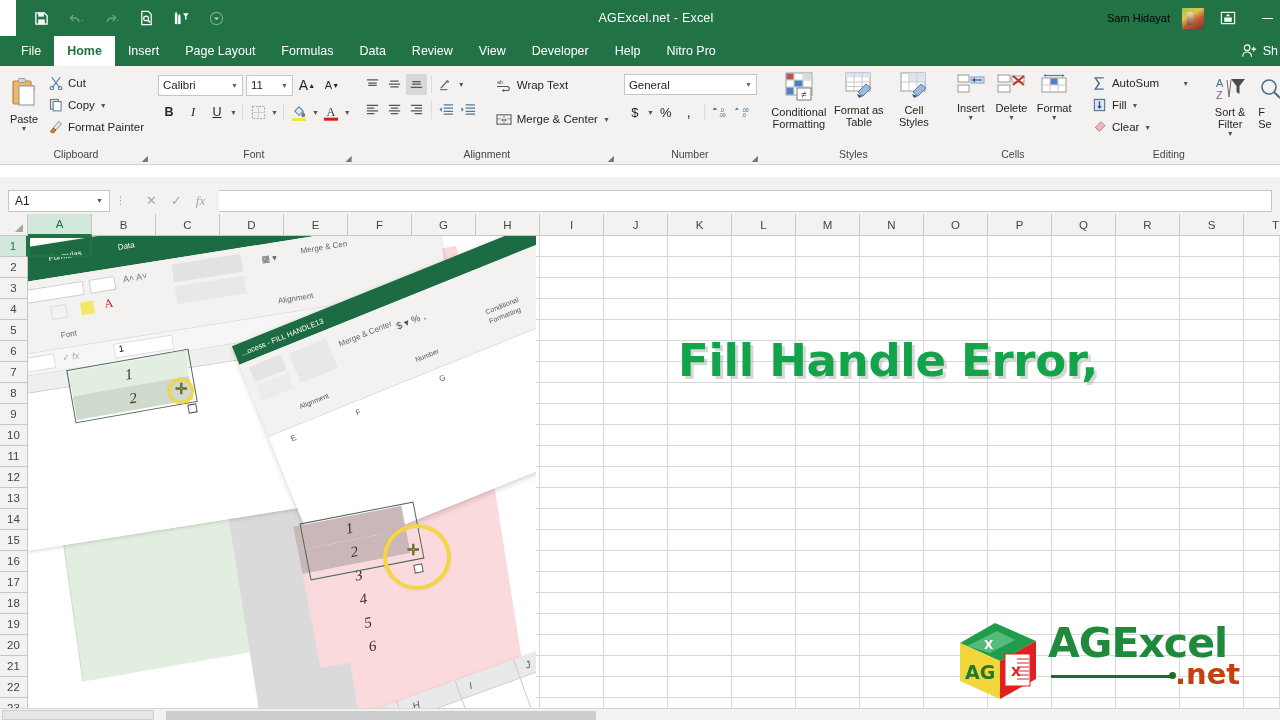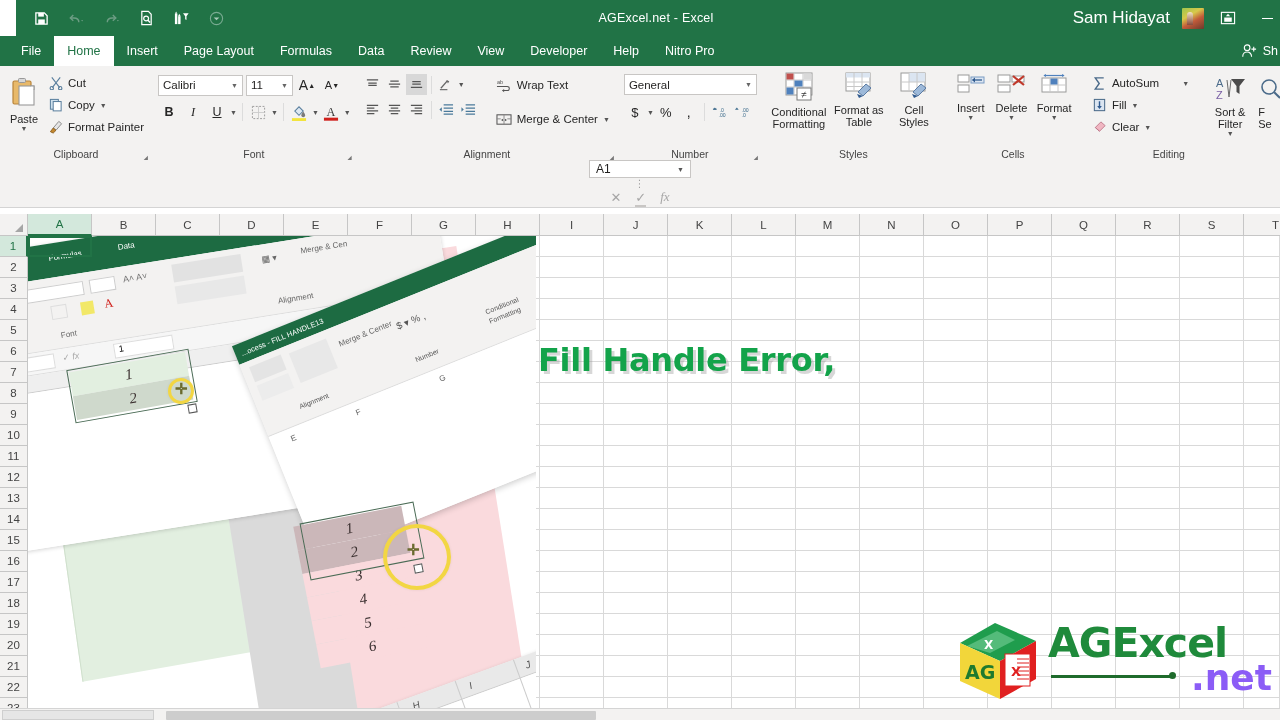--- a/index.html
+++ b/index.html
@@ -20,21 +20,21 @@
   .qat-btn { width: 22px; height: 22px; display: flex; align-items: center; justify-content: center; }
   .qat-btn svg { display: block; }
   .title-text {
     position: absolute; left: 0; width: 1280px; text-align: center;
     color: #fff; font-size: 12.5px; letter-spacing: .2px; pointer-events: none;
   }
   .tb-right {
     position: absolute; right: 0; top: 0; height: 36px;
     display: flex; align-items: center; gap: 12px; padding-right: 14px;
   }
-  .user-name { color: #ffffff; font-size: 17px; }
+  .user-name { color: #000000; font-size: 11px; }
   .avatar {
     width: 22px; height: 21px; border-radius: 1px;
     background: linear-gradient(150deg,#9ec64d 0%,#d8c84a 35%,#c25b3a 60%,#6c3a2c 100%);
     position: relative; overflow: hidden;
   }
   .avatar::after{
     content:""; position:absolute; left:5px; top:4px; width:6px; height:13px;
     background: linear-gradient(180deg,#f2e3c4,#8a4b3c); border-radius:3px 3px 0 0;
   }
   .tb-icon-btn { width: 24px; height: 22px; display: flex; align-items: center; justify-content: center; }
@@ -43,21 +43,21 @@
 
   
   .tabstrip {
     position: absolute; top: 36px; left: 0; width: 1280px; height: 30px;
     background: #217346; display: flex; align-items: flex-end; padding-left: 8px;
   }
   .tab {
     height: 30px; padding: 0 13px; color: #fff; font-size: 12.5px;
     display: flex; align-items: center; white-space: nowrap;
   }
-  .tab.active { background: #fff; color: #217346; }
+  .tab.active { background: #fff; color: #217346; font-weight: bold; }
   .tellme { display: flex; align-items: center; gap: 8px; margin-left: 14px; height: 30px; }
   .tellme span { color: #fff; font-size: 12.5px; }
   .share-wrap {
     position: absolute; right: 0; top: 36px; height: 30px;
     display: flex; align-items: center; gap: 5px; padding-right: 2px;
   }
   .share-wrap span { color: #fff; font-size: 12.5px; white-space: nowrap; }
 
   
   .ribbon {
@@ -100,24 +100,23 @@
     font-size: 12.5px; color: #262626;
   }
   .fbtn.sq { width: 21px; height: 21px; }
   .vdiv { width: 1px; height: 18px; background: #dcdcdc; margin: 0 3px; }
 
   .arow { display: flex; align-items: center; gap: 1px; }
   .arow2 { display: flex; align-items: center; gap: 1px; margin-top: 4px; }
 
   
   .fbar {
-    position: absolute; top: 160px; left: 0; width: 1280px; height: 48px;
+    position: absolute; top: 177px; left: 0; width: 1280px; height: 48px;
     background: #f3f2f1; display: flex; align-items: center; padding: 0 8px;
     border-bottom: 1px solid #d4d4d4;
-    flex-direction: column;
   }
   .namebox {
     width: 102px; height: 22px; background: #fff; border: 1px solid #c8c6c4;
     display: flex; align-items: center; padding: 0 6px; font-size: 12px; color: #201f1e;
   }
   .namebox .nv { flex: 1; }
   .fb-dots { width: 22px; text-align: center; color: #a0a0a0; font-size: 10px; letter-spacing: 1px; }
   .fb-btns { display: flex; align-items: center; gap: 14px; padding: 0 14px; }
   .fb-btns div { font-size: 13px; color: #a6a6a6; }
   .fb-input {
@@ -214,40 +213,41 @@
   .tiltB .gd { position:absolute; left:0; top:98px; width:100%; bottom:0; background:#fff; }
 
   .tiltC {
     position:absolute; left: 330px; top: 440px; width: 250px; height: 160px;
     background:#f3f2f1; transform: rotate(-20deg); box-shadow: 0 1px 4px rgba(0,0,0,.15);
   }
 
   
   .headline {
     position: absolute; left: 566px; top: 333px; width: 700px;
-    font-size: 32px; font-weight: bold; line-height: 55px;
+    font-size: 45px; font-weight: bold; line-height: 55px;
     color: #13a34a; letter-spacing: -0.3px;
     text-shadow: 3px 3px 0 rgba(140,140,140,.35);
     font-family: "DejaVu Sans", sans-serif;
+    text-align: center;
   }
   .headline .l2 { display:block; }
 
   
   .logo { position: absolute; left: 983px; top: 613px; width: 290px; height: 95px; }
   .cube { position:absolute; left:0; top:8px; width:86px; height:80px; }
   .logo-text {
     position:absolute; left: 93px; top: 6px;
     font-size: 41px; font-weight: bold; color:#1f8a3b;
     font-family:"DejaVu Sans", sans-serif; letter-spacing:-1px;
   }
   .logo-rule { position:absolute; left: 96px; top: 62px; width: 120px; height: 3px; background:#1f6b2c; }
   .logo-dot { position:absolute; left: 214px; top: 59px; width:7px; height:7px; border-radius:50%; background:#1f6b2c; }
   .logo-net {
-    position:absolute; left: 220px; top: 44px; font-size: 36px; font-weight:bold;
-    color:#8b5cf6; font-family:"DejaVu Sans", sans-serif;margin-left:16px;
+    position:absolute; left: 220px; top: 44px; font-size: 29px; font-weight:bold;
+    color:#c2410c; font-family:"DejaVu Sans", sans-serif;
   }
 
   
   .hscroll { position:absolute; left:0; bottom:0; width:1280px; height:12px; background:#f3f2f1; border-top:1px solid #d4d4d4; }
   .hscroll .thumb { position:absolute; left: 166px; top:2px; width: 430px; height:9px; background:#cdcdcd; border-radius:1px; }
   .hscroll .tab-area { position:absolute; left: 2px; top:1px; width: 152px; height:10px; background:#e6e6e6; border:1px solid #cfcfcf; }
 </style>
 </head>
 <body>
 

